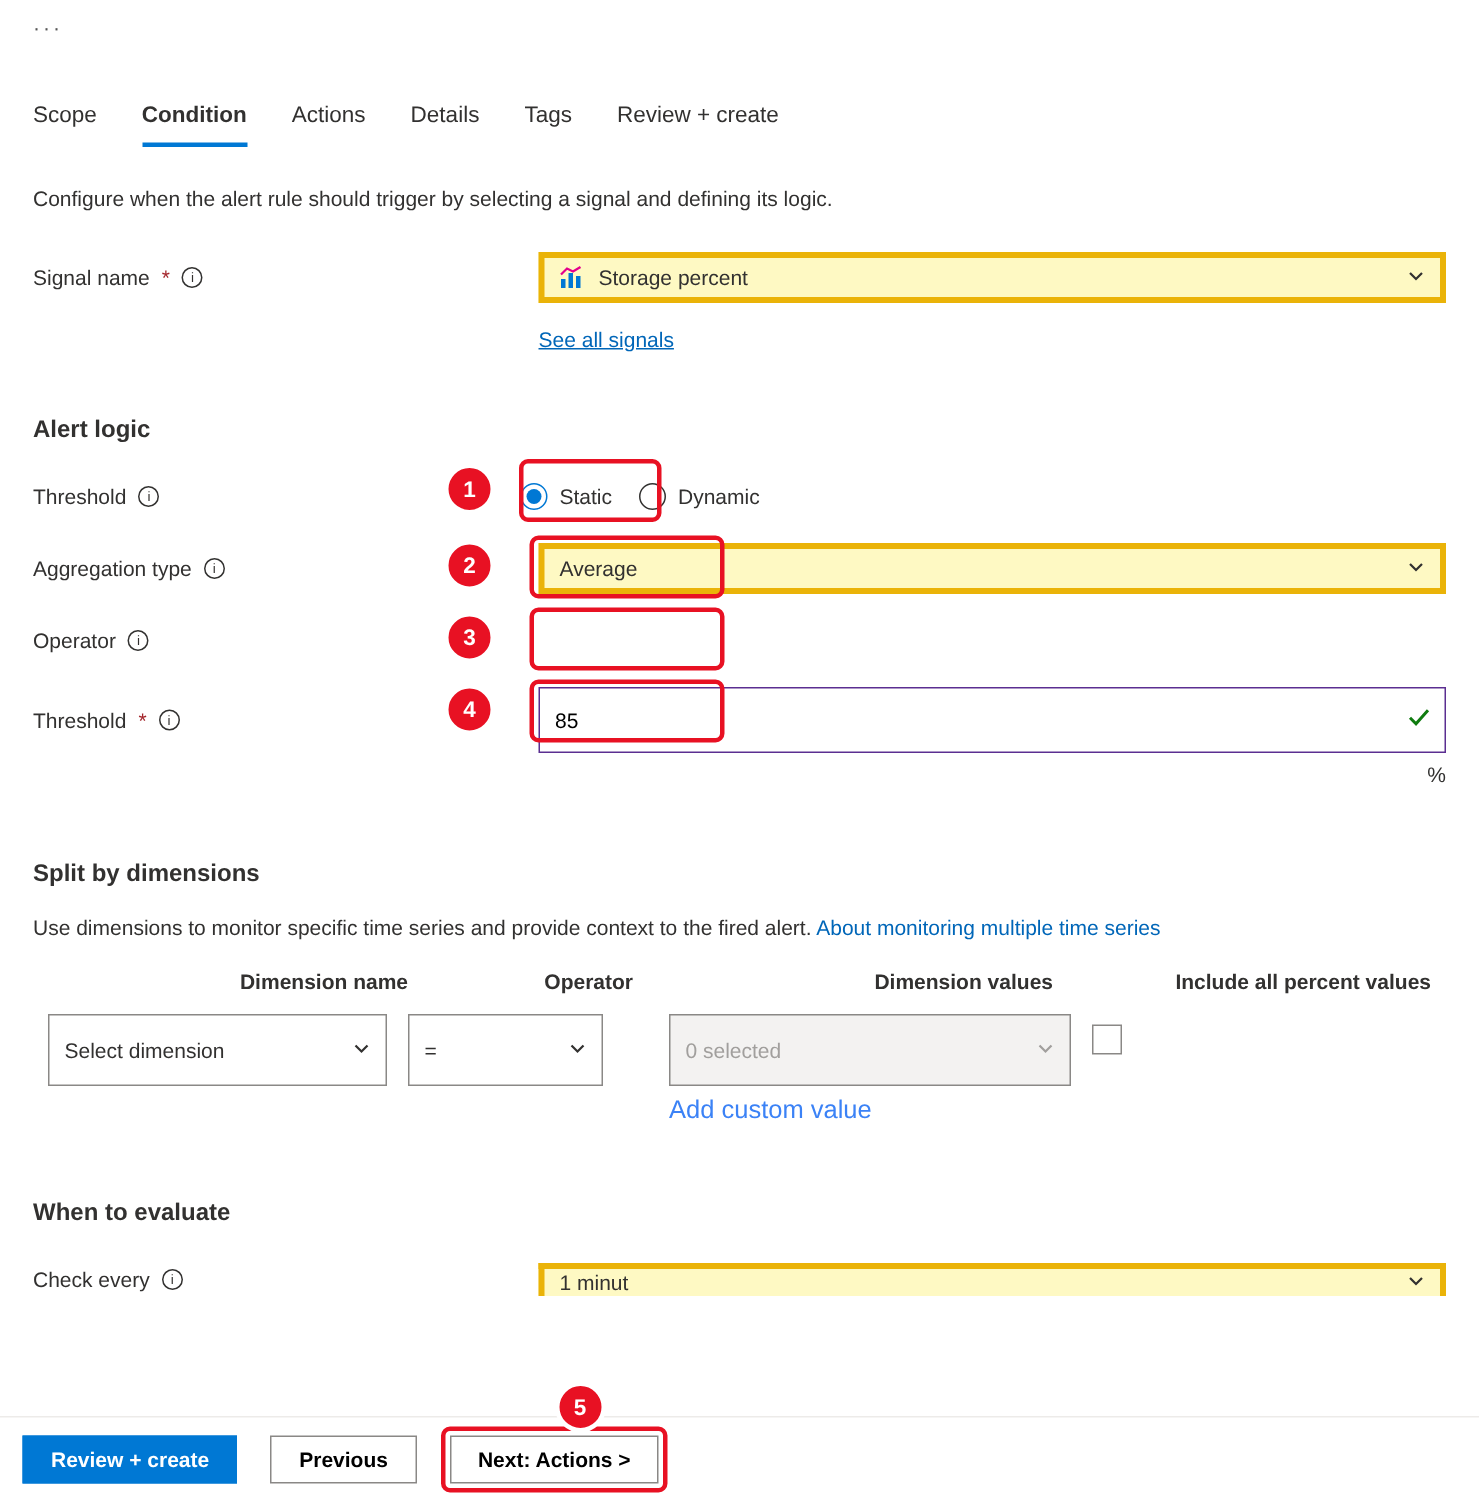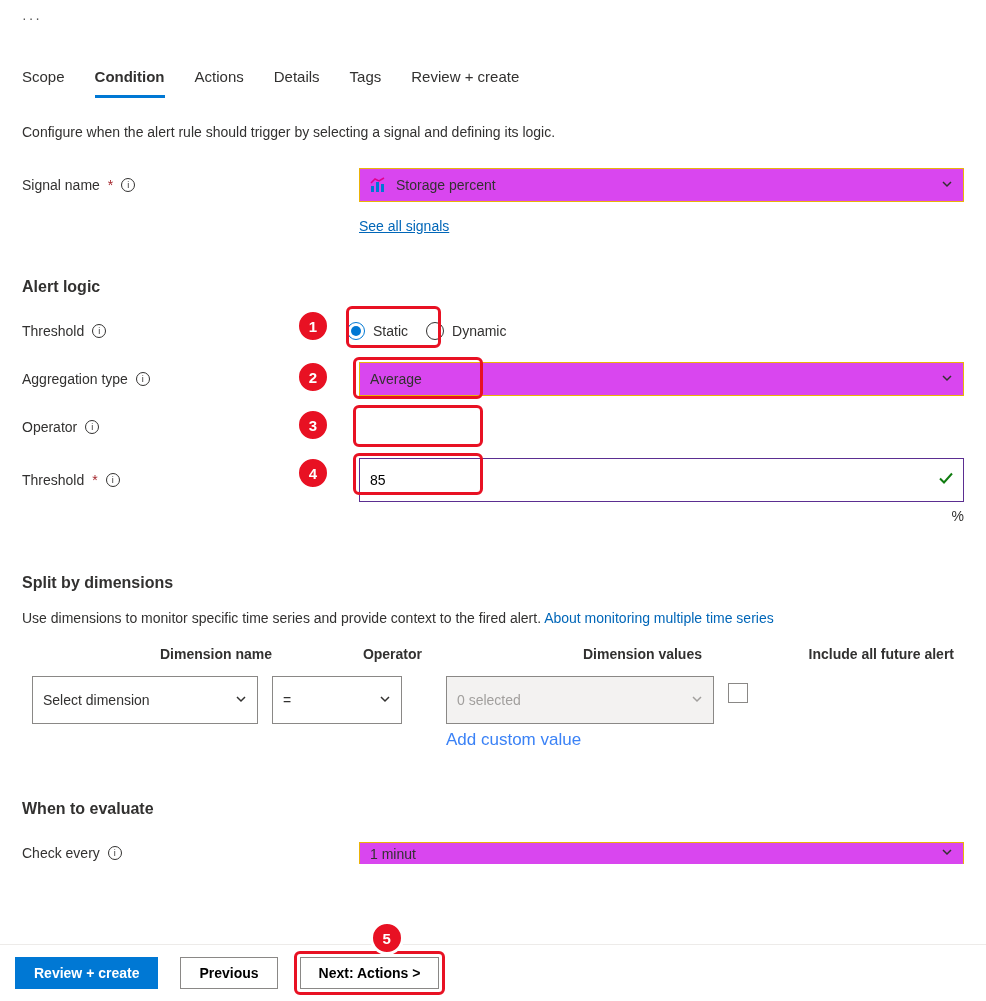--- a/index.html
+++ b/index.html
@@ -70,22 +70,22 @@
     font-size: 9px;
     line-height: 1;
   }
   .select-box, .input-box {
     display: flex;
     align-items: center;
     justify-content: space-between;
     width: 100%;
     height: 34px;
     padding: 0 10px;
-    border: 1px solid #eab308;
-    background: #d946ef;
+    border: 4px solid #eab308;
+    background: #fef9c3;
     font-size: 14px;
   }
   .select-box .chev { font-size: 12px; color:#323130; }
   .signal-select { gap: 8px; }
   .signal-select .left { display:flex; align-items:center; gap:10px; }
   .chart-icon svg { display:block; }
   .link {
     color: #0066b8;
     text-decoration: underline;
     font-size: 14px;
@@ -307,21 +307,21 @@
   
   <h2 class="section" style="margin-top:50px;">Split by dimensions</h2>
   <p class="split-desc">
     <span>Use dimensions to monitor specific time series and provide context to the fired alert. </span><a class="link" style="text-decoration:none;">About monitoring multiple time series</a>
   </p>
 
   <div class="dim-header">
     <div>Dimension name</div>
     <div>Operator</div>
     <div>Dimension values</div>
-    <div>Include all future alert</div>
+    <div>Include all percent values</div>
   </div>
 
   <div class="dim-row">
     <div class="col1">
       <div class="sel">
         <span>Select dimension</span>
         <span class="chev"><svg width="12" height="12" viewBox="0 0 12 12">
                 <path d="M2 4 L6 8 L10 4" stroke="#323130" stroke-width="1.5" fill="none"></path>
               </svg></span>
       </div>

